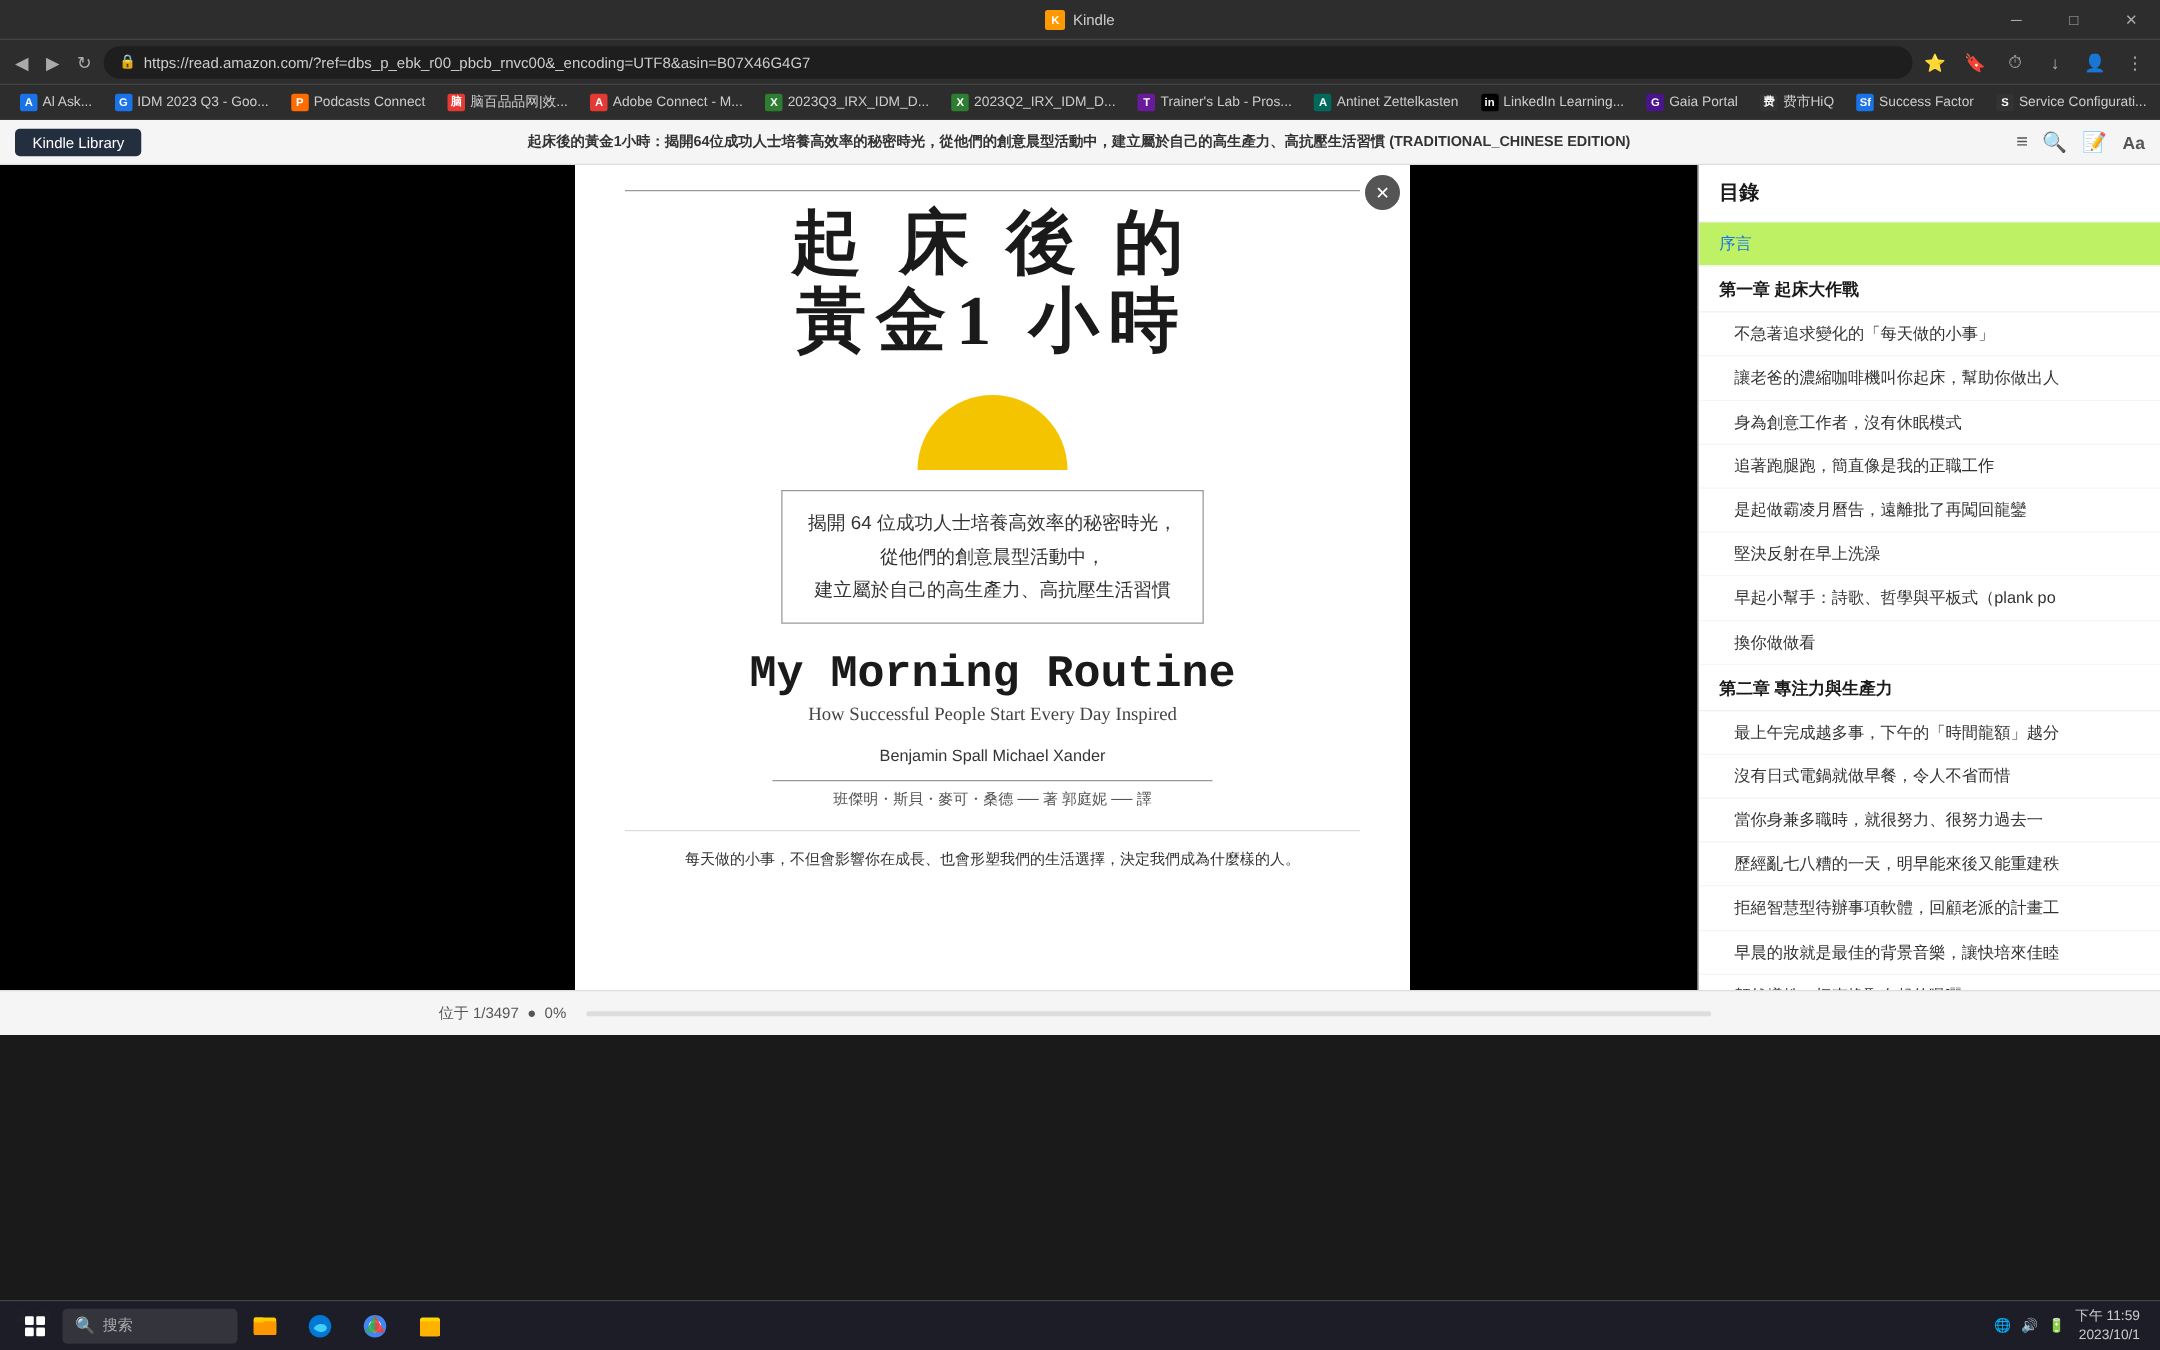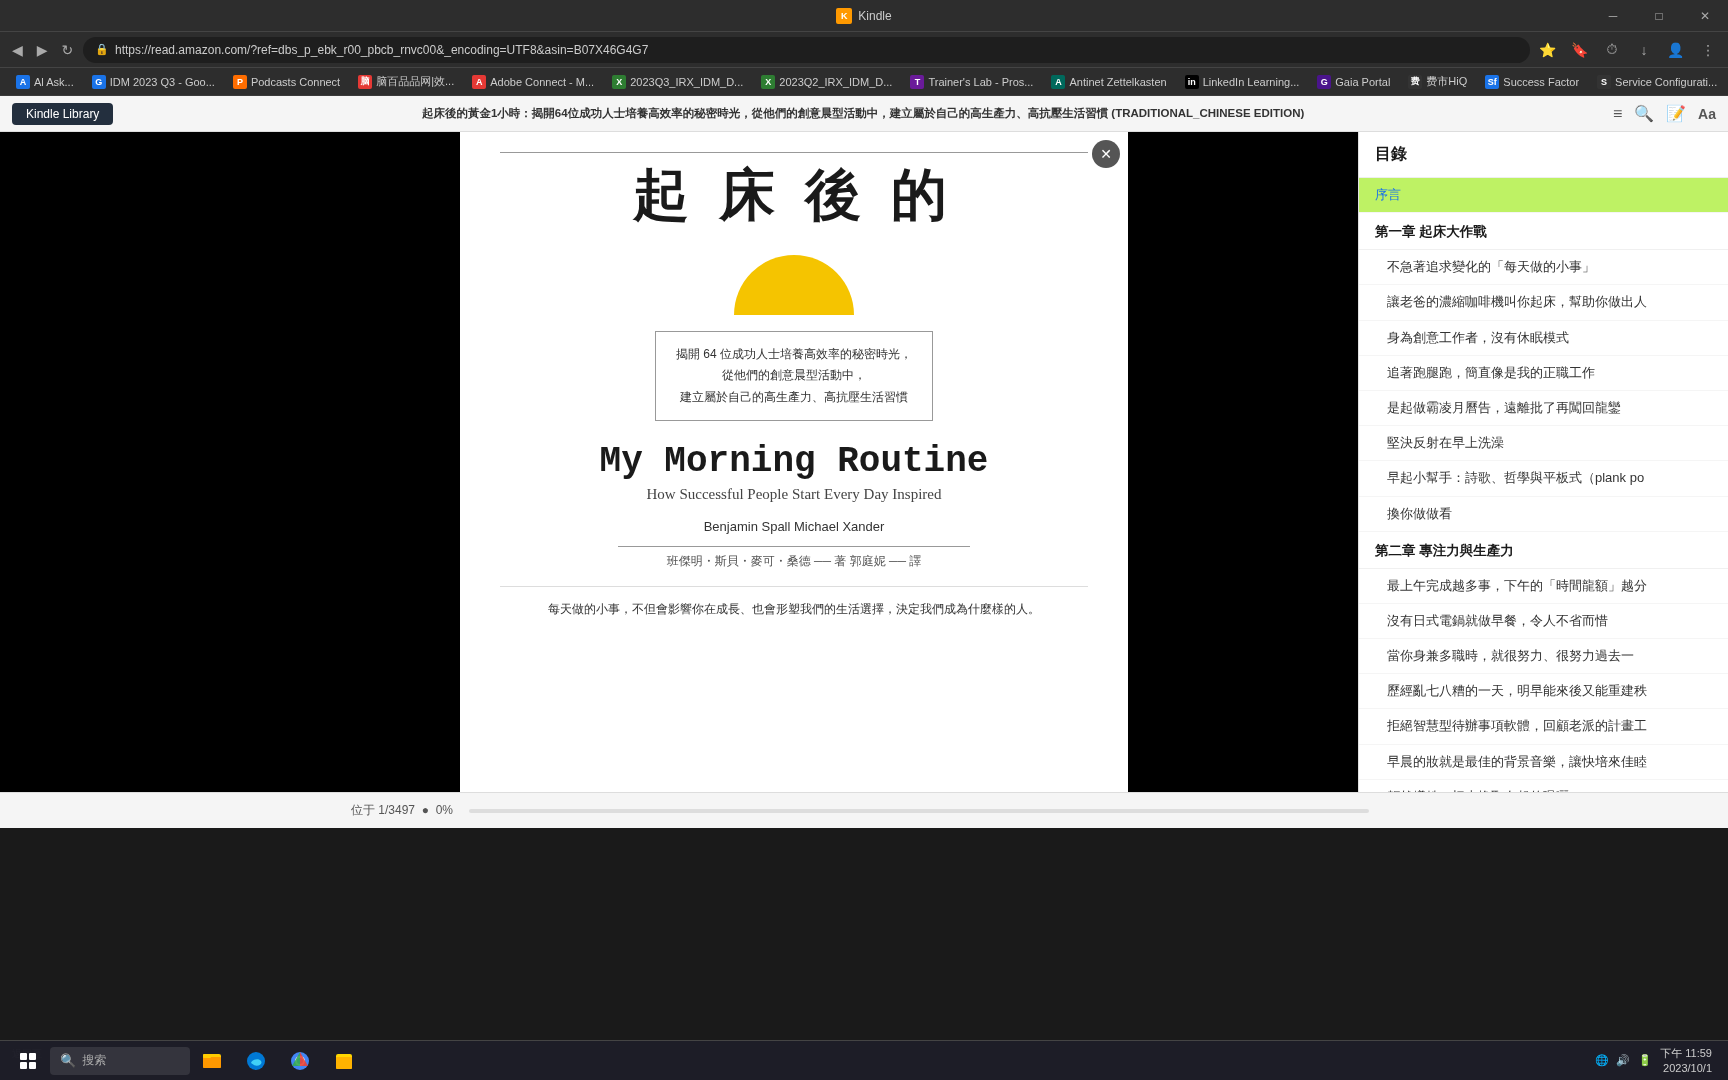--- a/index.html
+++ b/index.html
@@ -80,21 +80,21 @@
     }
 
     
     .book-title-zh {
       font-size: 56px; font-weight: bold; color: #1a1a1a; line-height: 1.1;
       text-align: center; letter-spacing: 8px; margin-bottom: 20px;
       font-family: serif;
     }
     .book-subtitle-box {
       border: 1px solid #999; padding: 12px 20px; text-align: center;
-      font-size: 12px; color: #333; line-height: 1.8; margin-bottom: 20px;
+      font-size: 15px; color: #333; line-height: 1.8; margin-bottom: 20px;
     }
     .book-title-en { font-size: 36px; font-weight: bold; color: #1a1a1a; font-family: Liberation Mono, monospace; margin-bottom: 4px; }
     .book-subtitle-en { font-size: 15px; color: #444; font-family: Georgia, serif; margin-bottom: 16px; }
     .book-authors { font-size: 13px; color: #333; margin-bottom: 6px; }
     .book-divider { border: none; border-top: 1px solid #999; width: 60%; margin: 6px auto; }
     .book-translator { font-size: 12px; color: #555; margin-bottom: 16px; }
     .book-tagline { font-size: 12px; color: #333; text-align: center; line-height: 1.8; border-top: 1px solid #ddd; padding-top: 12px; width: 100%; }
 
     .sun-graphic {
       width: 120px; height: 60px; margin: 8px auto 16px;
@@ -255,20 +255,21 @@
 
 <div class="reader-body">
 
   <div class="left-page"></div>
 
   <div class="center-page">
     <div class="close-btn">✕</div>
     <hr class="top-line">
     <div class="book-title-zh">
       <div>起 床 後 的</div>
+      <div>黃金1 小時</div>
     </div>
     <div class="sun-graphic"></div>
     <div class="book-subtitle-box">
       <div>揭開 64 位成功人士培養高效率的秘密時光，</div>
       <div>從他們的創意晨型活動中，</div>
       <div>建立屬於自己的高生產力、高抗壓生活習慣</div>
     </div>
     <div class="book-title-en">My Morning Routine</div>
     <div class="book-subtitle-en">How Successful People Start Every Day Inspired</div>
     <div class="book-authors">Benjamin Spall   Michael Xander</div>

